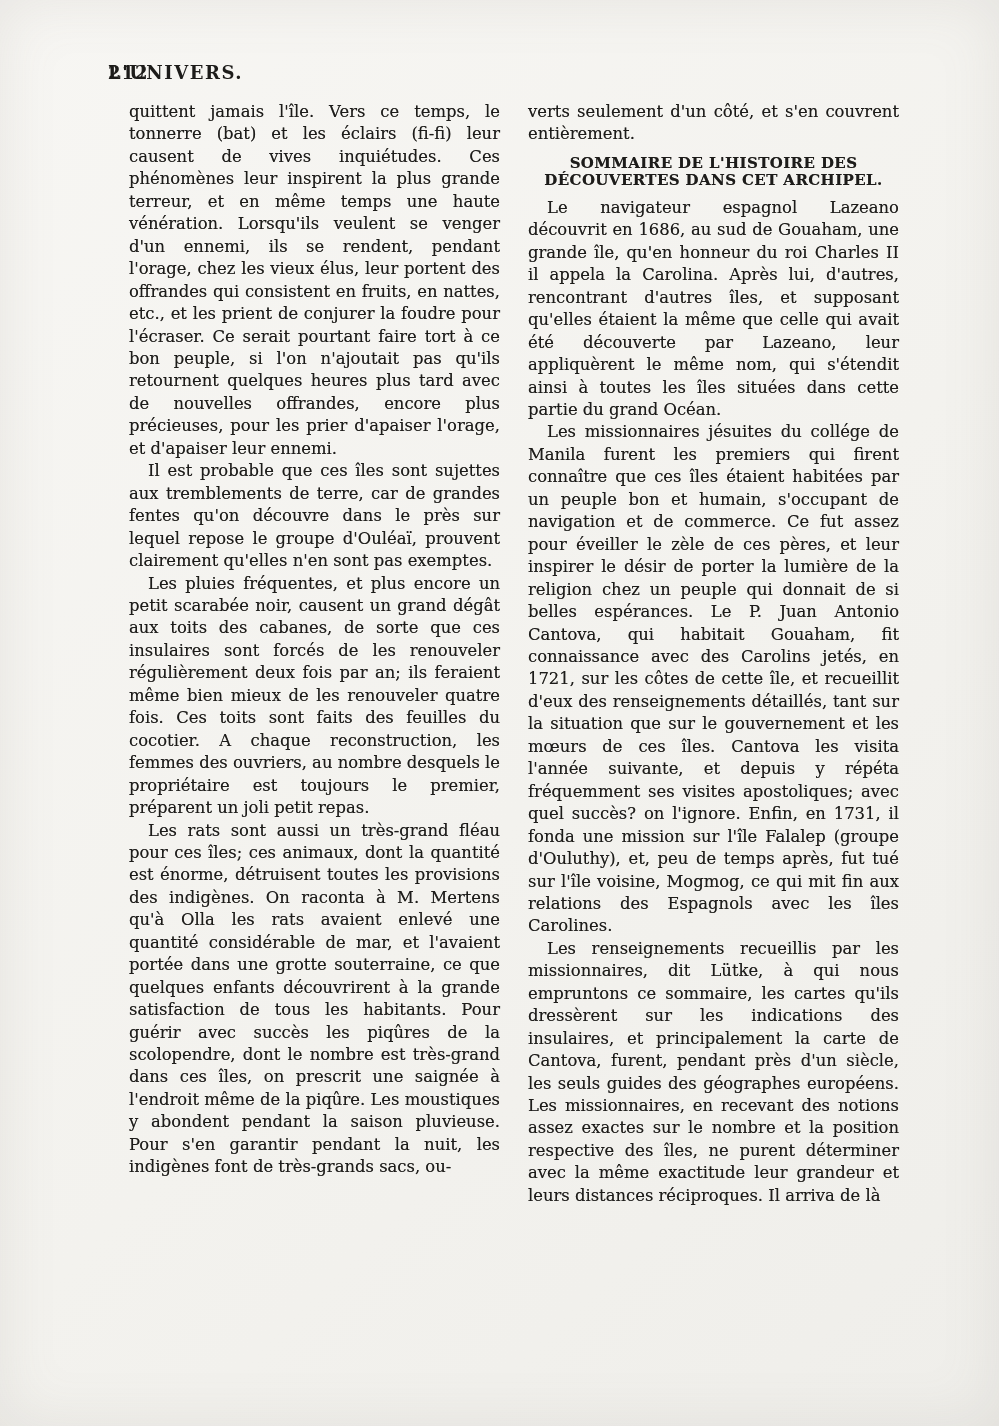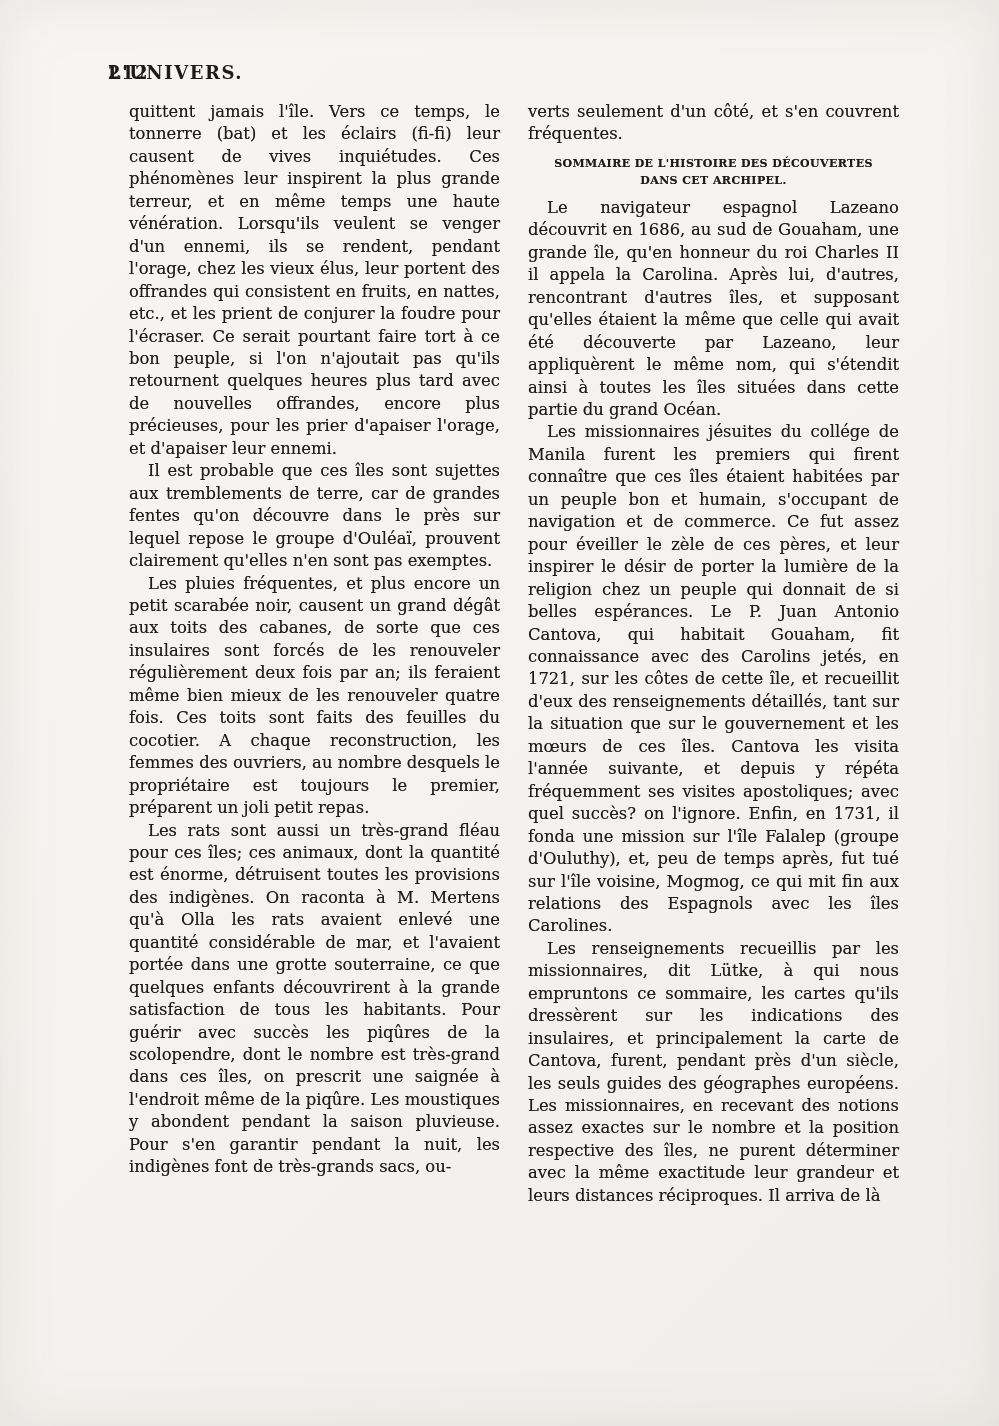--- a/index.html
+++ b/index.html
@@ -62,21 +62,21 @@
   }
   .column p {
     margin: 0;
     text-indent: 19px;
   }
   .column p.no-indent {
     text-indent: 0;
   }
   .section-heading {
     margin: 9px 6px 8px 6px;
-    font-size: 11px;
+    font-size: 15px;
     line-height: 17px;
     font-weight: bold;
     text-align: center;
     letter-spacing: 0.4px;
   }
 </style>
 </head>
 <body>
 
 <div class="page">
@@ -89,21 +89,21 @@
   <div class="columns">
 
     <div class="column">
       <p class="no-indent">quittent jamais l'île. Vers ce temps, le tonnerre (bat) et les éclairs (fi-fi) leur causent de vives inquiétudes. Ces phénomènes leur inspirent la plus grande terreur, et en même temps une haute vénération. Lorsqu'ils veulent se venger d'un ennemi, ils se rendent, pendant l'orage, chez les vieux élus, leur portent des offrandes qui consistent en fruits, en nattes, etc., et les prient de conjurer la foudre pour l'écraser. Ce serait pourtant faire tort à ce bon peuple, si l'on n'ajoutait pas qu'ils retournent quelques heures plus tard avec de nouvelles offrandes, encore plus précieuses, pour les prier d'apaiser l'orage, et d'apaiser leur ennemi.</p>
       <p>Il est probable que ces îles sont sujettes aux tremblements de terre, car de grandes fentes qu'on découvre dans le près sur lequel repose le groupe d'Ouléaï, prouvent clairement qu'elles n'en sont pas exemptes.</p>
       <p>Les pluies fréquentes, et plus encore un petit scarabée noir, causent un grand dégât aux toits des cabanes, de sorte que ces insulaires sont forcés de les renouveler régulièrement deux fois par an; ils feraient même bien mieux de les renouveler quatre fois. Ces toits sont faits des feuilles du cocotier. A chaque reconstruction, les femmes des ouvriers, au nombre desquels le propriétaire est toujours le premier, préparent un joli petit repas.</p>
       <p>Les rats sont aussi un très-grand fléau pour ces îles; ces animaux, dont la quantité est énorme, détruisent toutes les provisions des indigènes. On raconta à M. Mertens qu'à Olla les rats avaient enlevé une quantité considérable de mar, et l'avaient portée dans une grotte souterraine, ce que quelques enfants découvrirent à la grande satisfaction de tous les habitants. Pour guérir avec succès les piqûres de la scolopendre, dont le nombre est très-grand dans ces îles, on prescrit une saignée à l'endroit même de la piqûre. Les moustiques y abondent pendant la saison pluvieuse. Pour s'en garantir pendant la nuit, les indigènes font de très-grands sacs, ou-</p>
     </div>
 
     <div class="column">
-      <p class="no-indent">verts seulement d'un côté, et s'en couvrent fréquentes.</p>
+      <p class="no-indent">verts seulement d'un côté, et s'en couvrent entièrement.</p>
       <h3 class="section-heading">SOMMAIRE DE L'HISTOIRE DES DÉCOUVERTES DANS CET ARCHIPEL.</h3>
       <p>Le navigateur espagnol Lazeano découvrit en 1686, au sud de Gouaham, une grande île, qu'en honneur du roi Charles II il appela la Carolina. Après lui, d'autres, rencontrant d'autres îles, et supposant qu'elles étaient la même que celle qui avait été découverte par Lazeano, leur appliquèrent le même nom, qui s'étendit ainsi à toutes les îles situées dans cette partie du grand Océan.</p>
       <p>Les missionnaires jésuites du collége de Manila furent les premiers qui firent connaître que ces îles étaient habitées par un peuple bon et humain, s'occupant de navigation et de commerce. Ce fut assez pour éveiller le zèle de ces pères, et leur inspirer le désir de porter la lumière de la religion chez un peuple qui donnait de si belles espérances. Le P. Juan Antonio Cantova, qui habitait Gouaham, fit connaissance avec des Carolins jetés, en 1721, sur les côtes de cette île, et recueillit d'eux des renseignements détaillés, tant sur la situation que sur le gouvernement et les mœurs de ces îles. Cantova les visita l'année suivante, et depuis y répéta fréquemment ses visites apostoliques; avec quel succès? on l'ignore. Enfin, en 1731, il fonda une mission sur l'île Falalep (groupe d'Ouluthy), et, peu de temps après, fut tué sur l'île voisine, Mogmog, ce qui mit fin aux relations des Espagnols avec les îles Carolines.</p>
       <p>Les renseignements recueillis par les missionnaires, dit Lütke, à qui nous empruntons ce sommaire, les cartes qu'ils dressèrent sur les indications des insulaires, et principalement la carte de Cantova, furent, pendant près d'un siècle, les seuls guides des géographes européens. Les missionnaires, en recevant des notions assez exactes sur le nombre et la position respective des îles, ne purent déterminer avec la même exactitude leur grandeur et leurs distances réciproques. Il arriva de là</p>
     </div>
 
   </div>
 
 </div>
 

